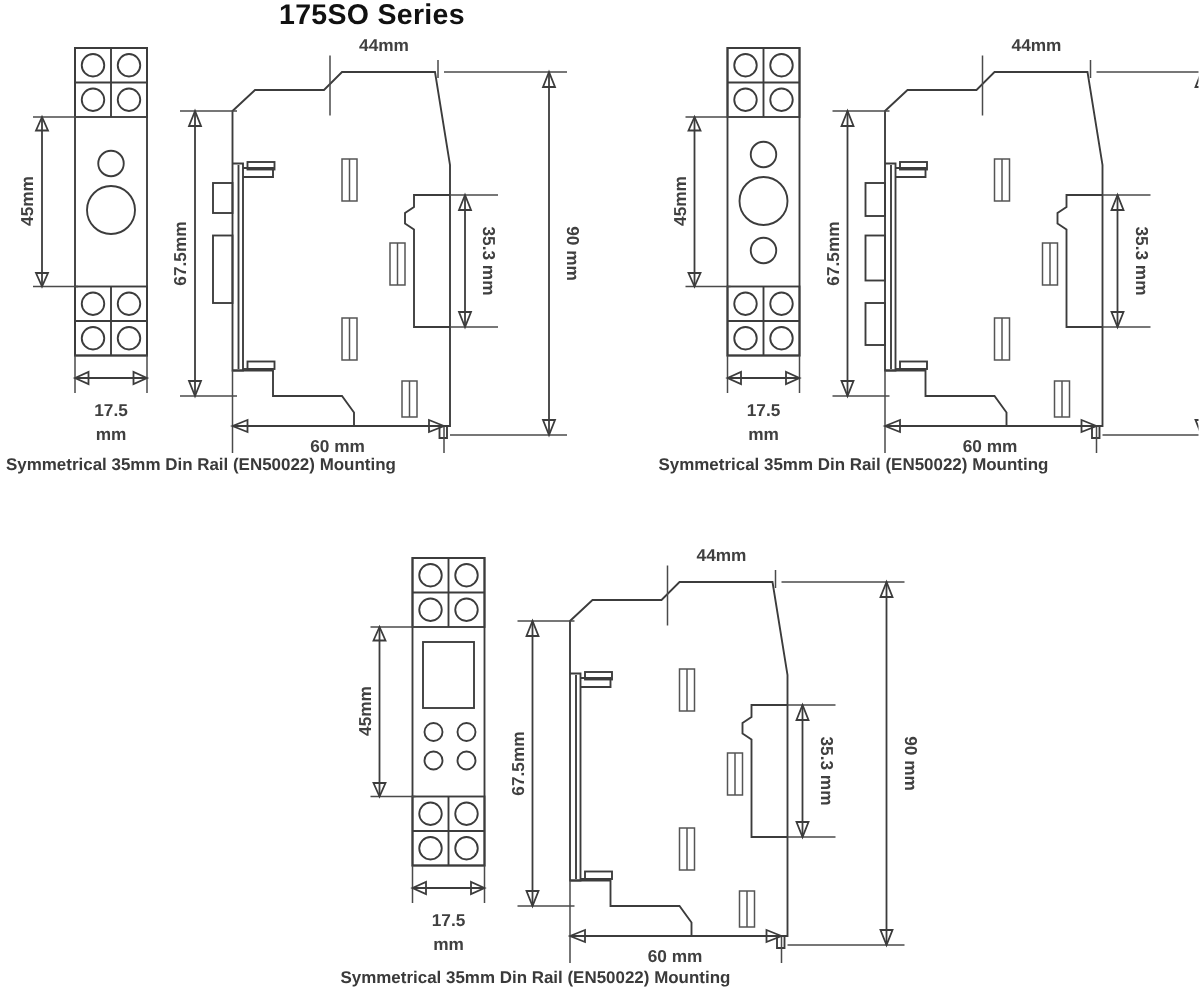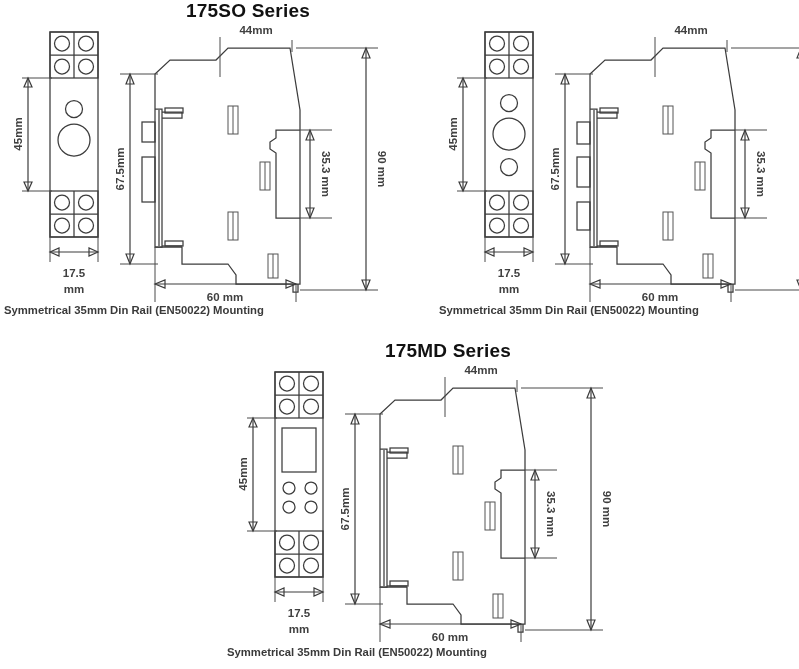--- a/index.html
+++ b/index.html
@@ -319,21 +319,20 @@
     <path class="dimline" d="M45 262 l10 -4 v8 z" fill="#3c3c3c"></path>
     <path class="dimline" d="M186 262 l-10 -4 v8 z" fill="#3c3c3c"></path>
     <text class="dimtext" x="115" y="279" text-anchor="middle">60 mm</text>
   </svg>
 
   <div class="panel-caption" style="left:39px; top:304px;">Symmetrical 35mm Din Rail (EN50022) Mounting</div>
 </div>
 
 <div class="panel" style="left:200px; top:340px; width:400px; height:329px;">
 
-  <div class="panel-title">175MD Series</div>
 
   <svg width="120" height="280" style="position:absolute; left:25px; top:22px;" viewBox="0 0 120 280">
     <rect class="stroke" x="50" y="10" width="48" height="205"></rect>
     <rect class="stroke" x="50" y="10" width="48" height="46"></rect>
     <line class="stroke" x1="74" y1="10" x2="74" y2="56"></line>
     <line class="stroke" x1="50" y1="33" x2="98" y2="33"></line>
     <circle class="stroke" cx="62" cy="21.5" r="7.5"></circle>
     <circle class="stroke" cx="86" cy="21.5" r="7.5"></circle>
     <circle class="stroke" cx="62" cy="44.5" r="7.5"></circle>
     <circle class="stroke" cx="86" cy="44.5" r="7.5"></circle>

